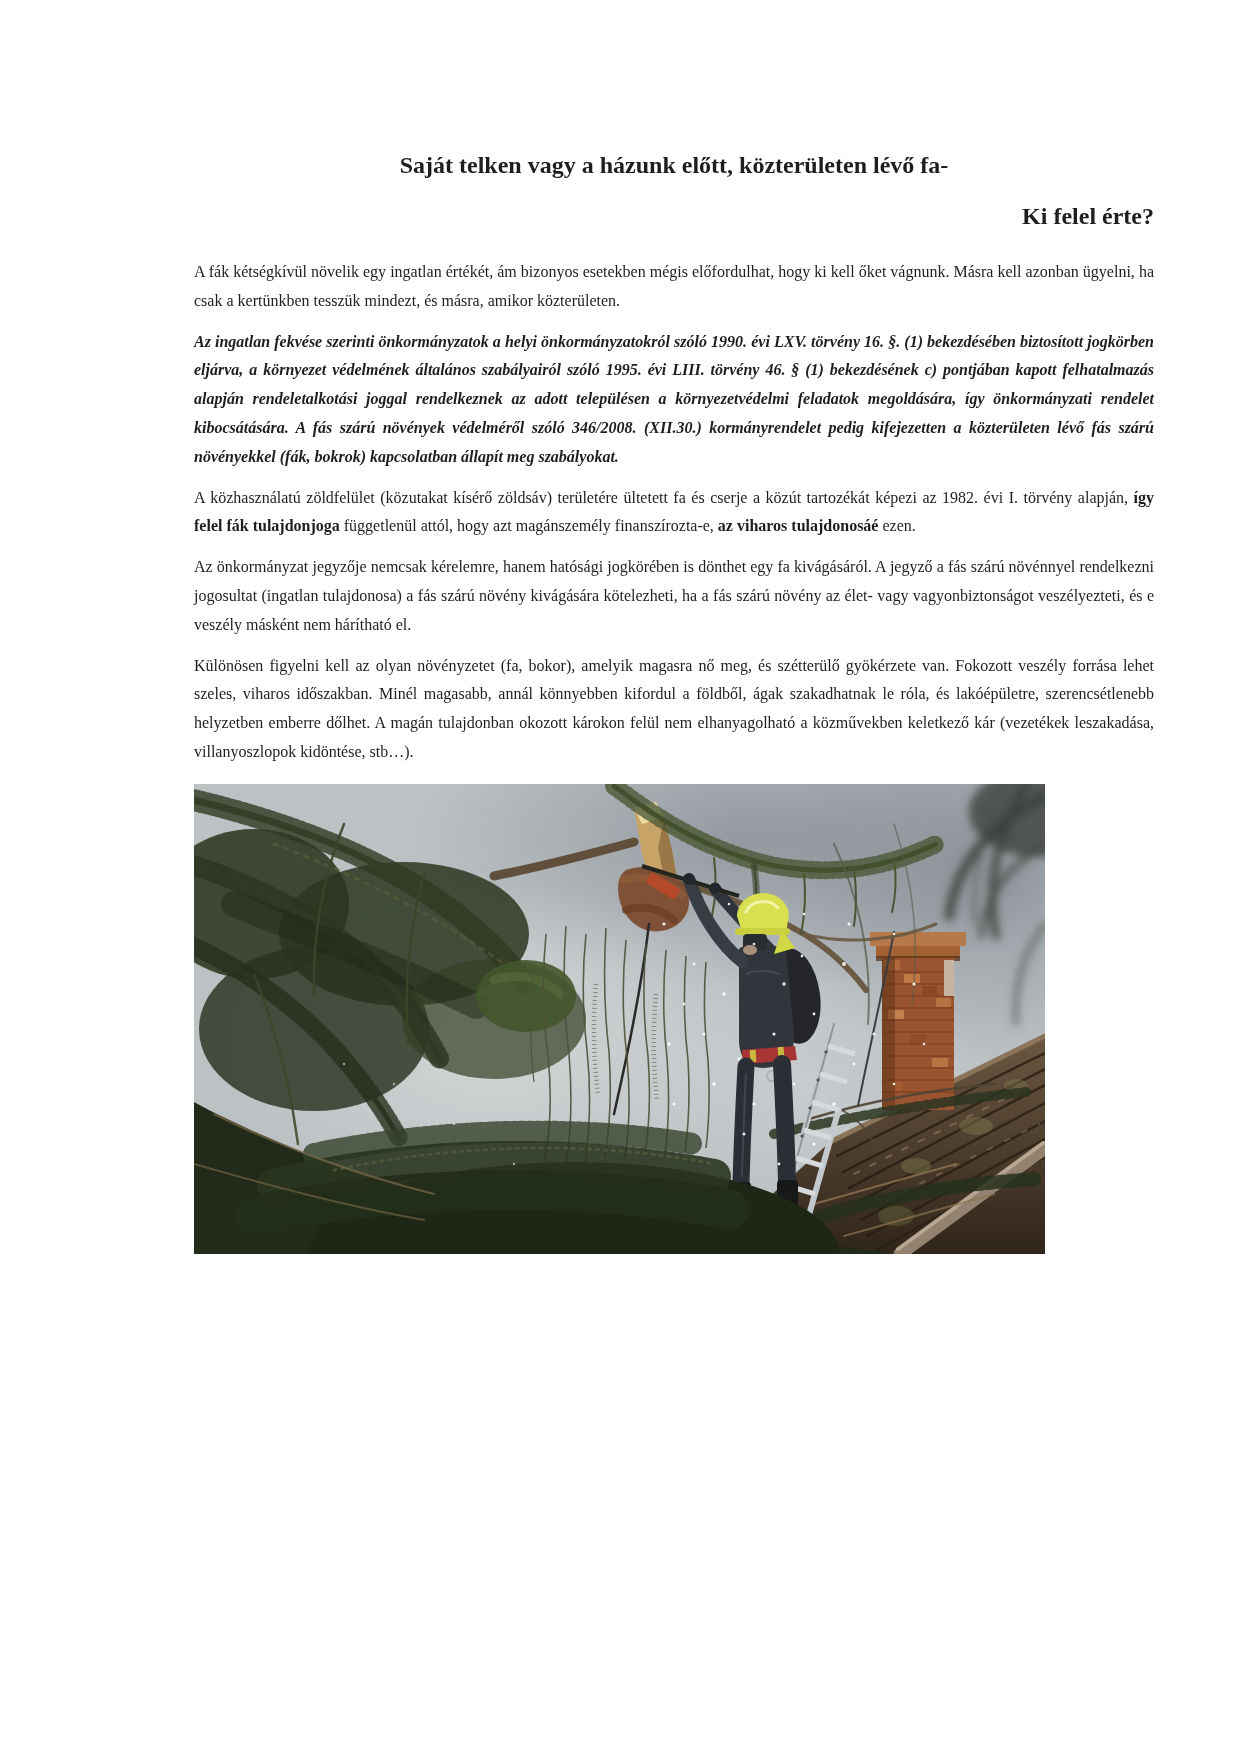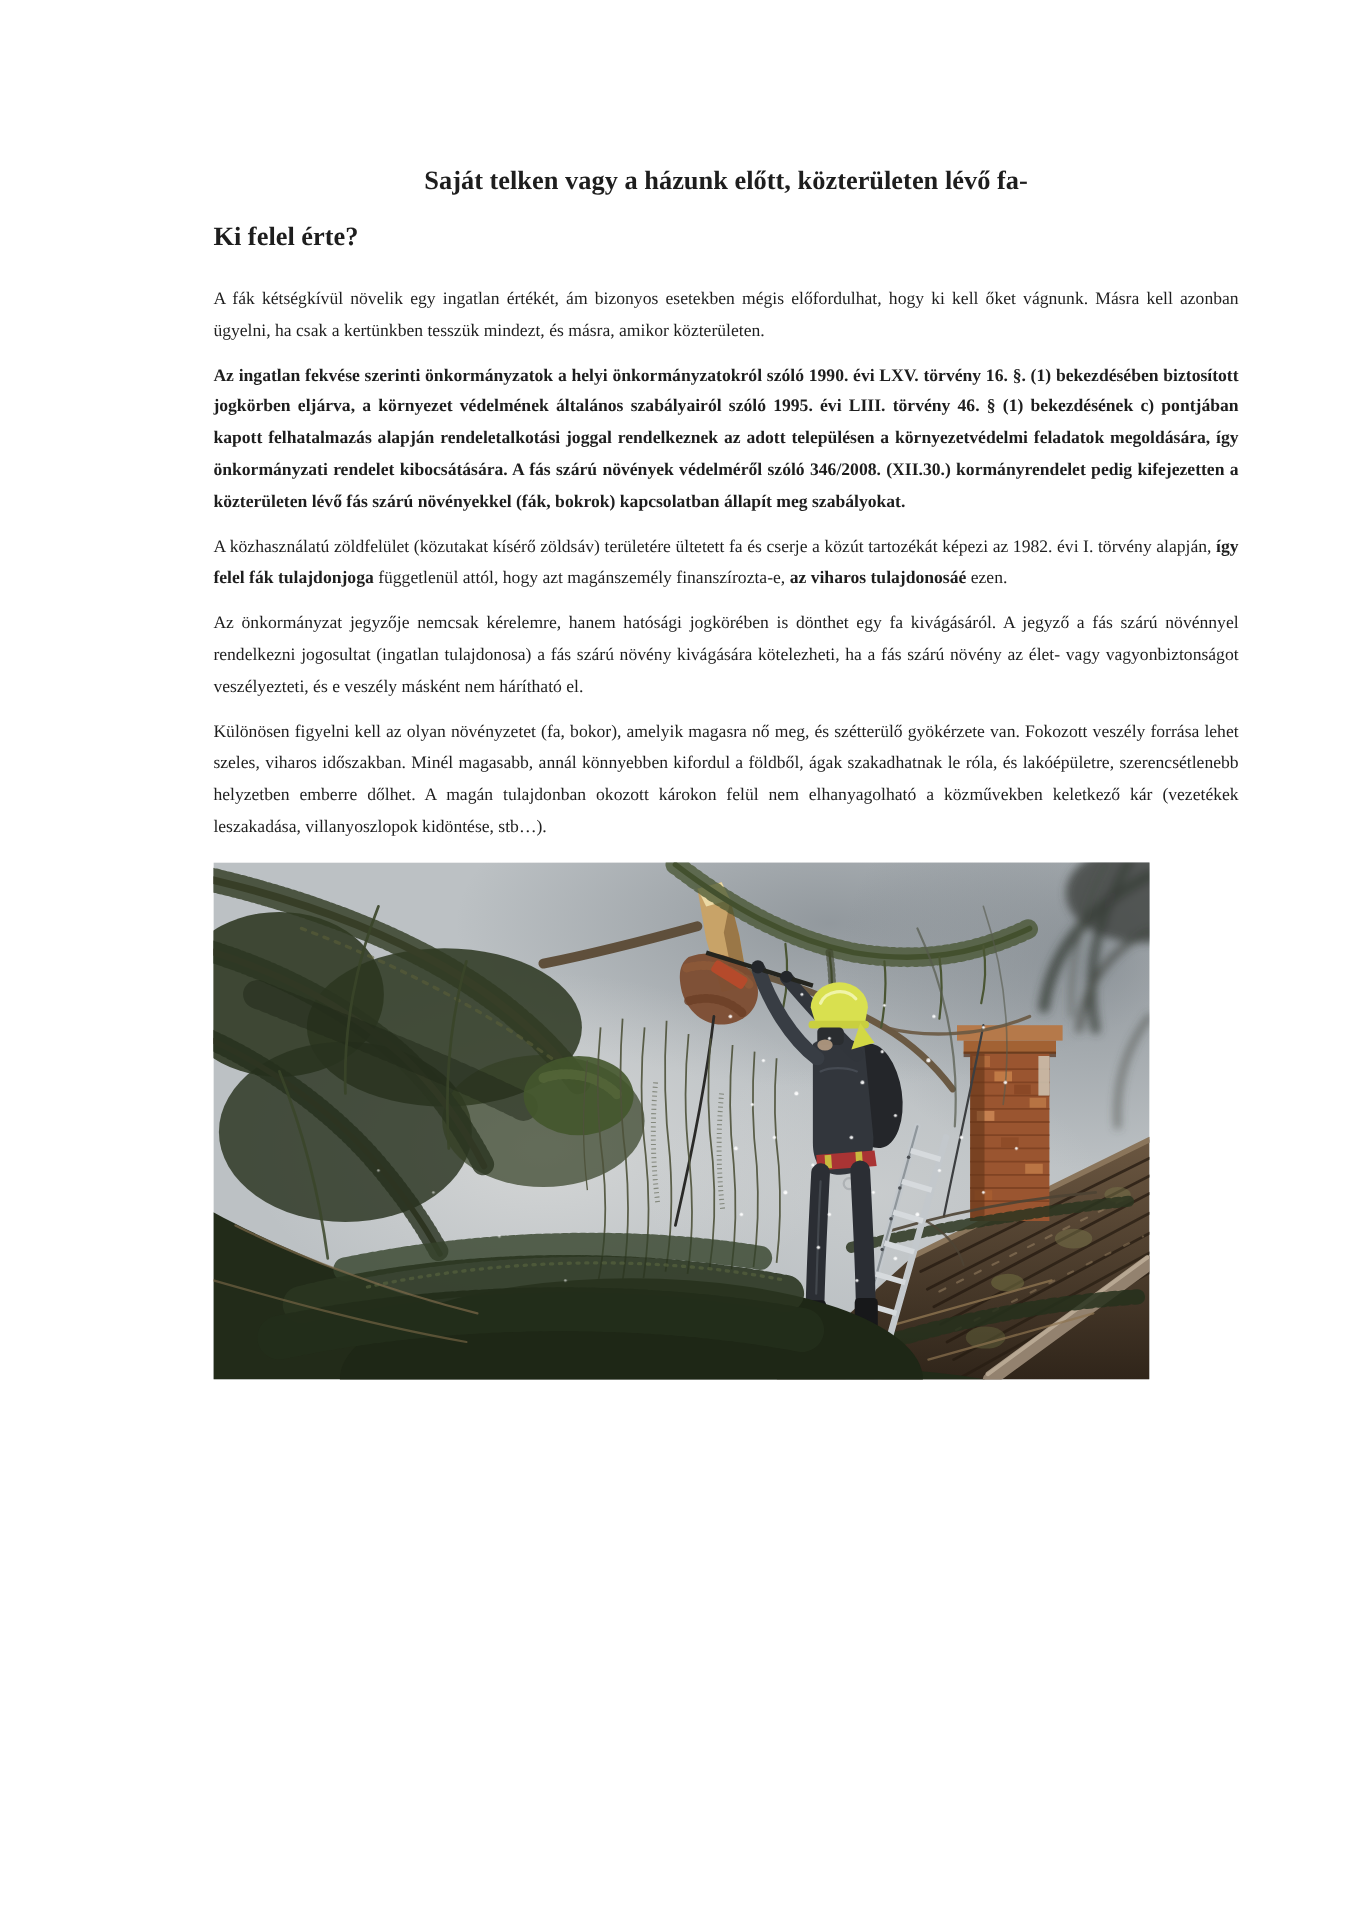--- a/index.html
+++ b/index.html
@@ -1,21 +1,21 @@
 <!DOCTYPE html>
 <html lang="hu" style="--photo-helmet: #d9e04f; --photo-brick: #9a5530; --photo-foliage: #2c3620; --photo-sky: #bcc1c4;"><head>
 <meta charset="utf-8">
 <style>
   html,body{margin:0;padding:0;background:#ffffff;}
   body{width:1240px;height:1755px;font-family:"Liberation Serif","DejaVu Serif",serif;color:#1e1e1e;}
-  .page{box-sizing:border-box;width:1240px;height:1755px;padding:149px 114px 40px 194px;background:#ffffff;}
+  .page{box-sizing:border-box;width:1240px;height:1755px;padding:149px 86px 40px 194px;background:#ffffff;}
   .title{font-size:24px;font-weight:bold;text-align:center;line-height:33px;margin:0 0 18px 0;}
-  .subtitle{font-size:24px;font-weight:bold;text-align:left;line-height:33px;margin:0 0 25px 0;}
+  .subtitle{font-size:24px;font-weight:bold;text-align:right;line-height:33px;margin:0 0 25px 0;}
   .para{font-size:16px;line-height:28.8px;text-align:justify;margin:0 0 12px 0;}
-  .para.bold{font-weight:bold;}
+  .para.bold{font-weight:bold;font-style:italic;}
   .photo-wrap{margin:17px 0 0 0;width:851px;height:470px;}
   .photo-wrap svg{display:block;width:851px;height:470px;}
   .ln{fill:none;stroke-linecap:round;}
 </style>
 </head>
 <body>
 
 <div class="page">
 
   <div class="title" role="heading" aria-level="1">Saját telken vagy a házunk előtt, közterületen lévő fa-</div>

